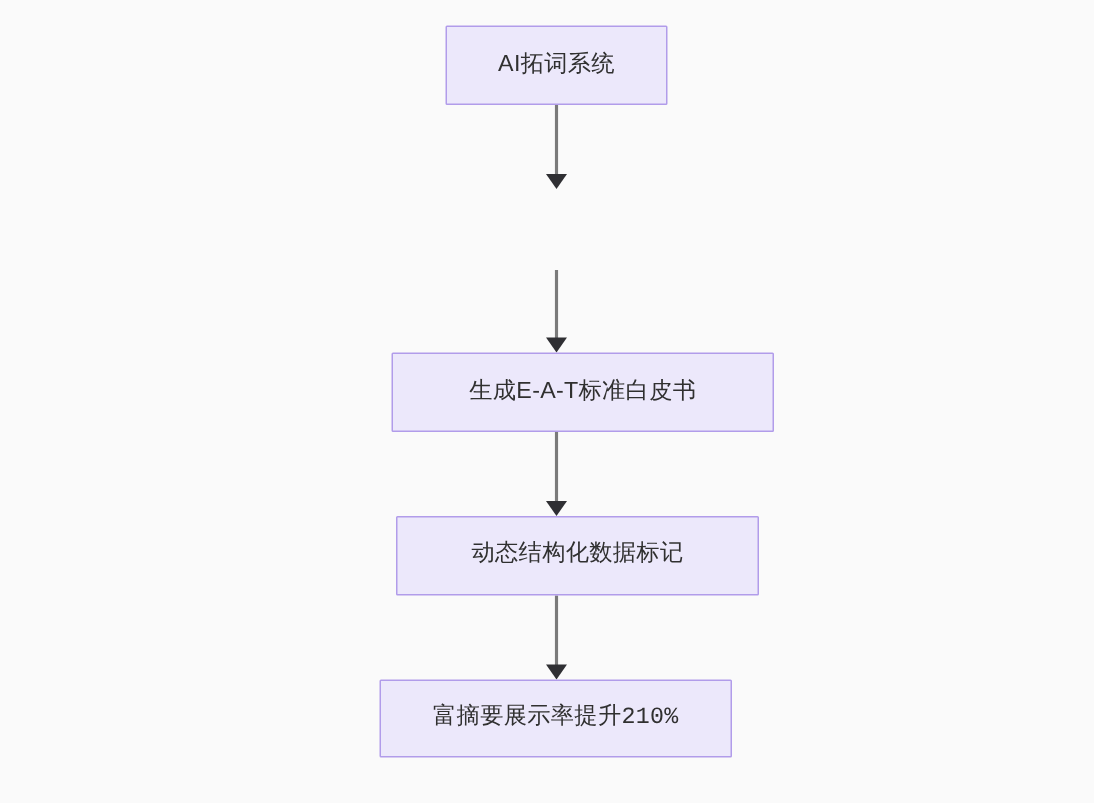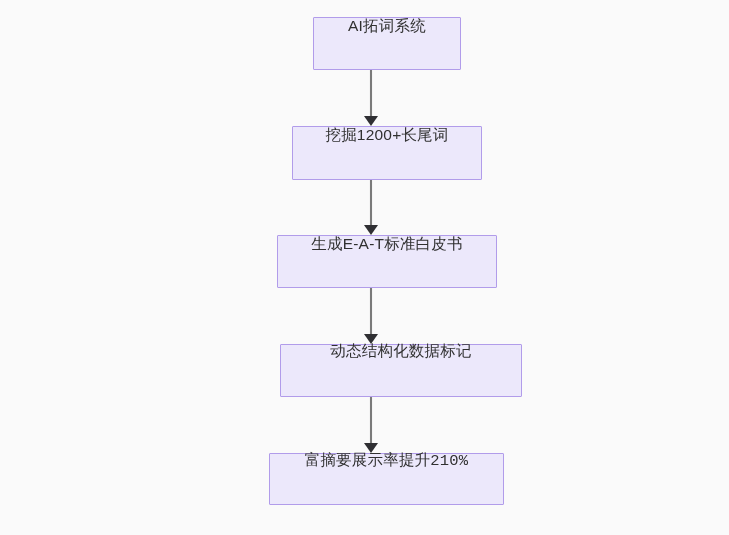--- a/index.html
+++ b/index.html
@@ -18,27 +18,26 @@
     width: 729px;
     height: 535px;
   }
   .node {
     position: absolute;
     box-sizing: border-box;
     background: #ece8fb;
     border: 1.6px solid #b19cea;
     border-radius: 1px;
     display: flex;
-    align-items: flex-start;
+    align-items: center;
     justify-content: center;
     color: #303030;
     font-size: 15.5px;
     letter-spacing: 0.2px;
     white-space: nowrap;
-    margin-left: 16px;
   }
   .node-label {
     line-height: 1;
     padding-bottom: 1px;
   }
   .edge {
     position: absolute;
     overflow: visible;
   }
   .edge-line {
@@ -72,25 +71,22 @@
 
   <svg class="edge" style="left:351px; top:393px; width:40px; height:66px;">
     <line class="edge-line" x1="20" y1="4" x2="20" y2="51"></line>
     <polygon class="edge-head" points="13,50 27,50 20,60"></polygon>
   </svg>
 
   <div class="node" style="left:297px; top:17px; width:148px; height:53px;">
     <span class="node-label">AI拓词系统</span>
   </div>
 
-  <div class="node" style="left:276px; top:126px; width:190px; height:54px;">
-    <span class="node-label">挖掘1200+长尾词</span>
-  </div>
 
-  <div class="node" style="left:261px; top:235px; width:220px; height:53px;">
+  <div class="node" style="left:261px; top:235px; width:255px; height:53px;">
     <span class="node-label">生成E-A-T标准白皮书</span>
   </div>
 
   <div class="node" style="left:264px; top:344px; width:242px; height:53px;font-family:Liberation Mono, monospace;">
     <span class="node-label">动态结构化数据标记</span>
   </div>
 
   <div class="node" style="left:253px; top:453px; width:235px; height:52px;font-family:Liberation Mono, monospace;">
     <span class="node-label">富摘要展示率提升210%</span>
   </div>

